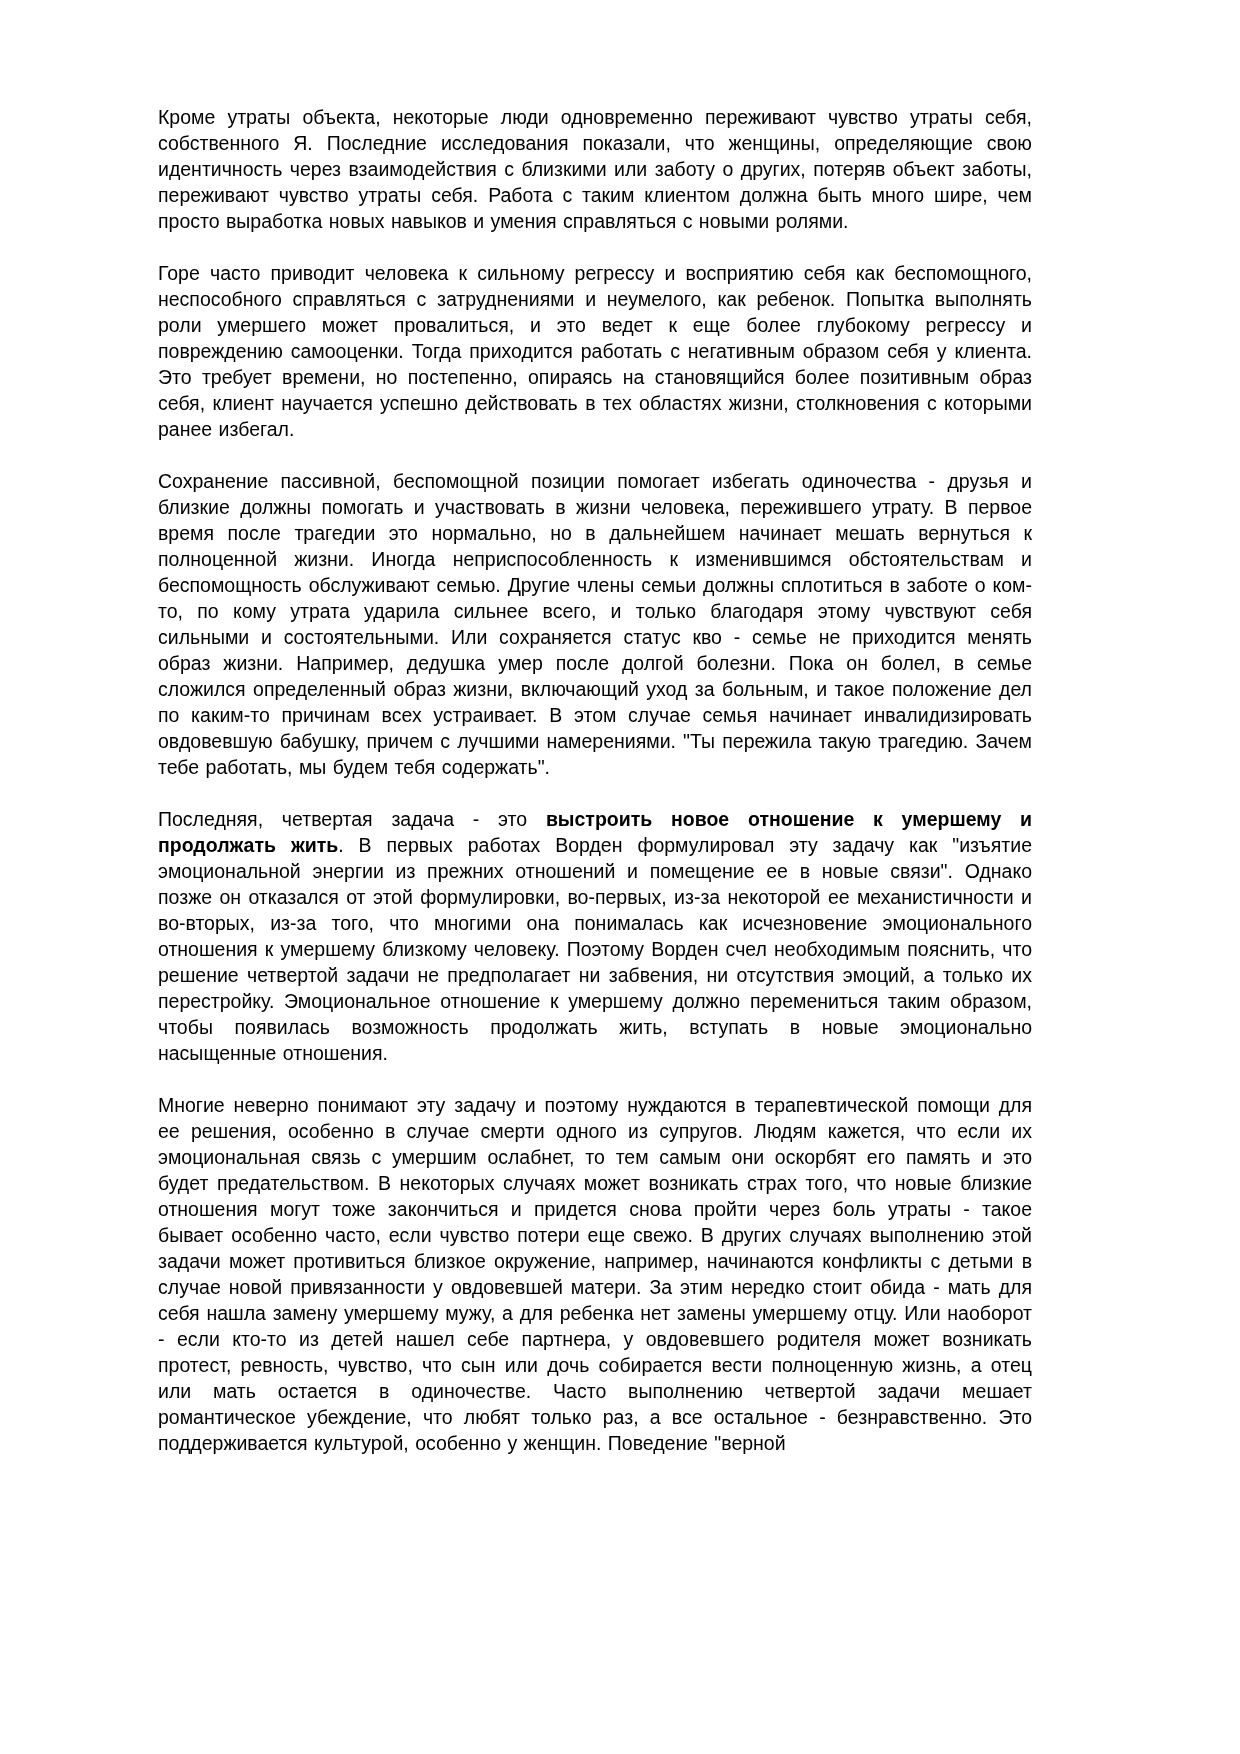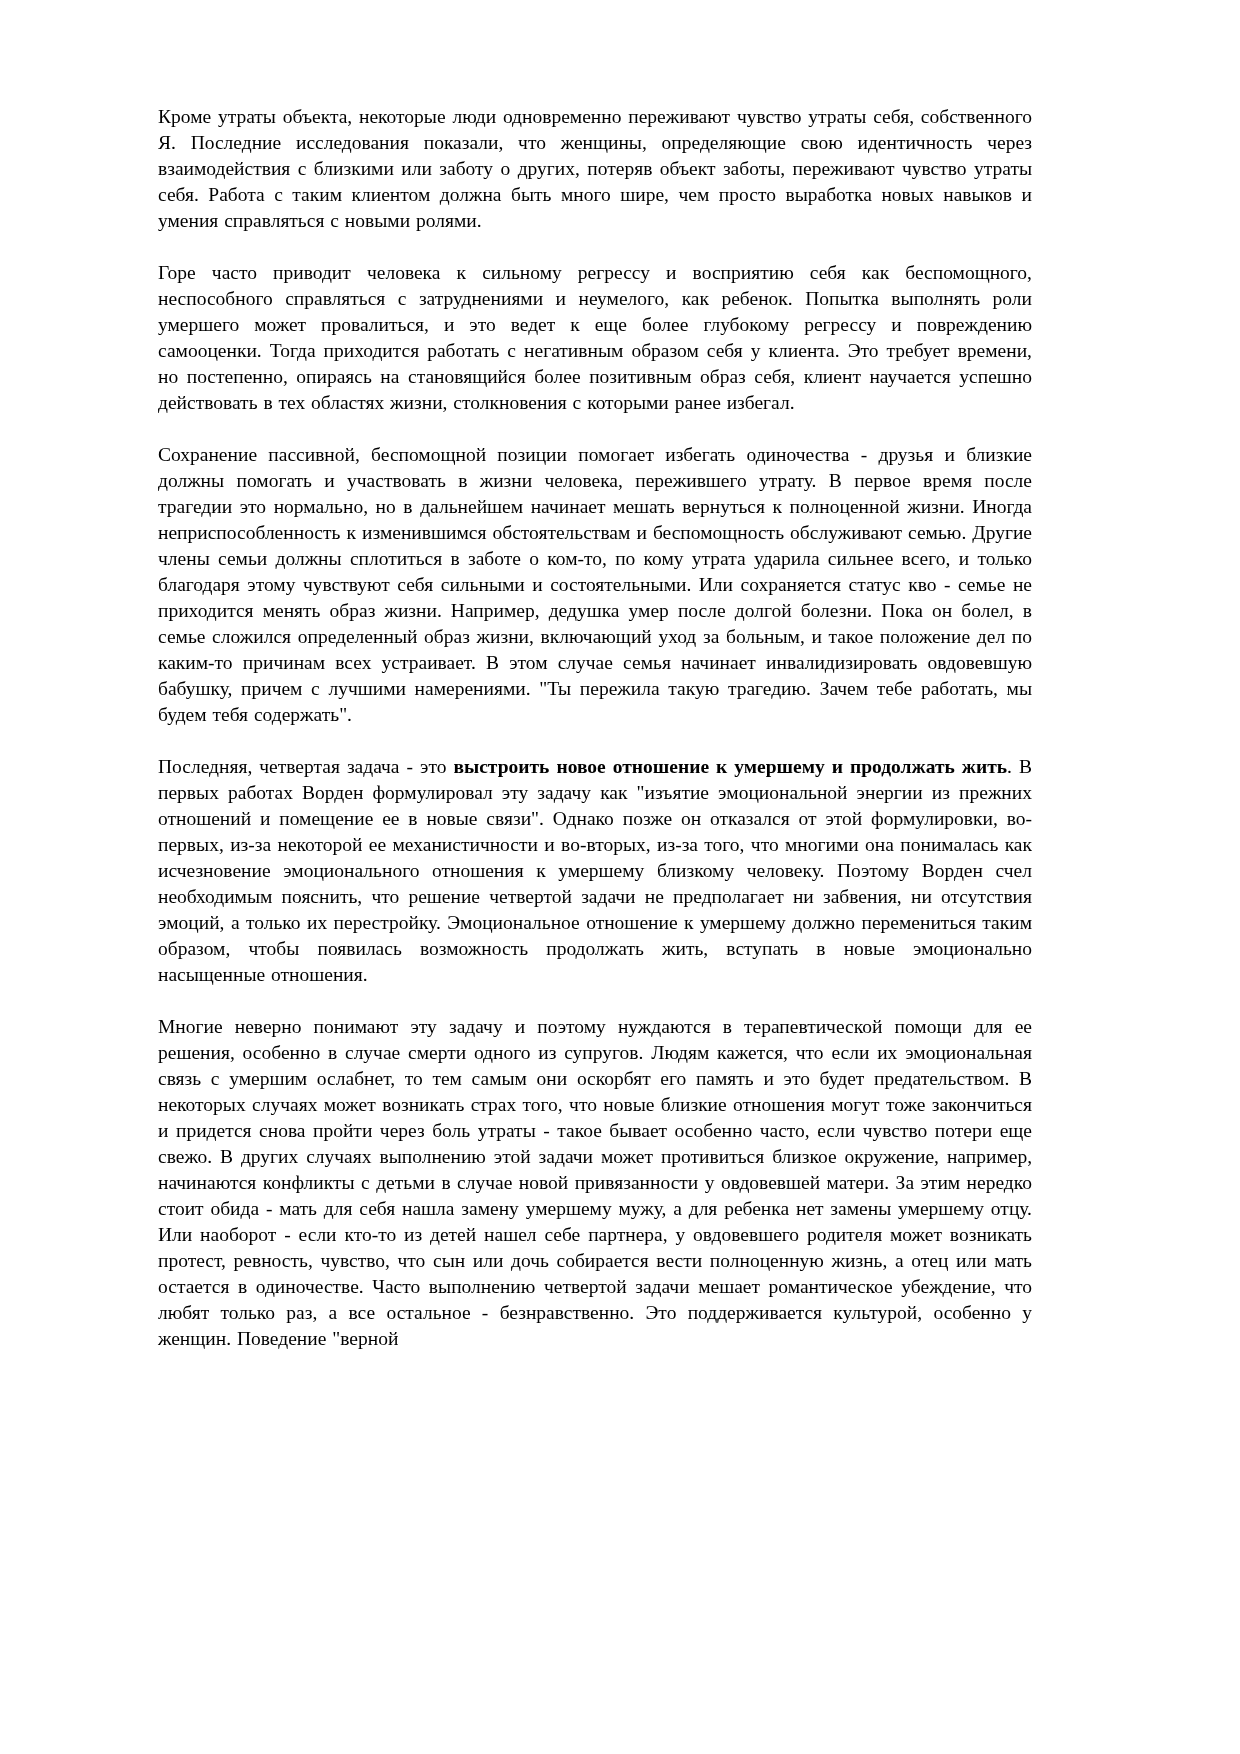--- a/index.html
+++ b/index.html
@@ -7,21 +7,21 @@
     padding: 0;
     background: #ffffff;
   }
   .page {
     position: relative;
     width: 1240px;
     height: 1754px;
     box-sizing: border-box;
     background: #ffffff;
     padding: 104px 208px 40px 158px;
-    font-family: Liberation Serif, serif;
+    font-family: Liberation Sans, sans-serif;
     font-size: 19.5px;
     line-height: 26px;
     color: #000000;
     overflow: hidden;
   }
   .para {
     margin: 0 0 26px 0;
     text-align: justify;
     text-justify: inter-word;
     word-spacing: 1px;

